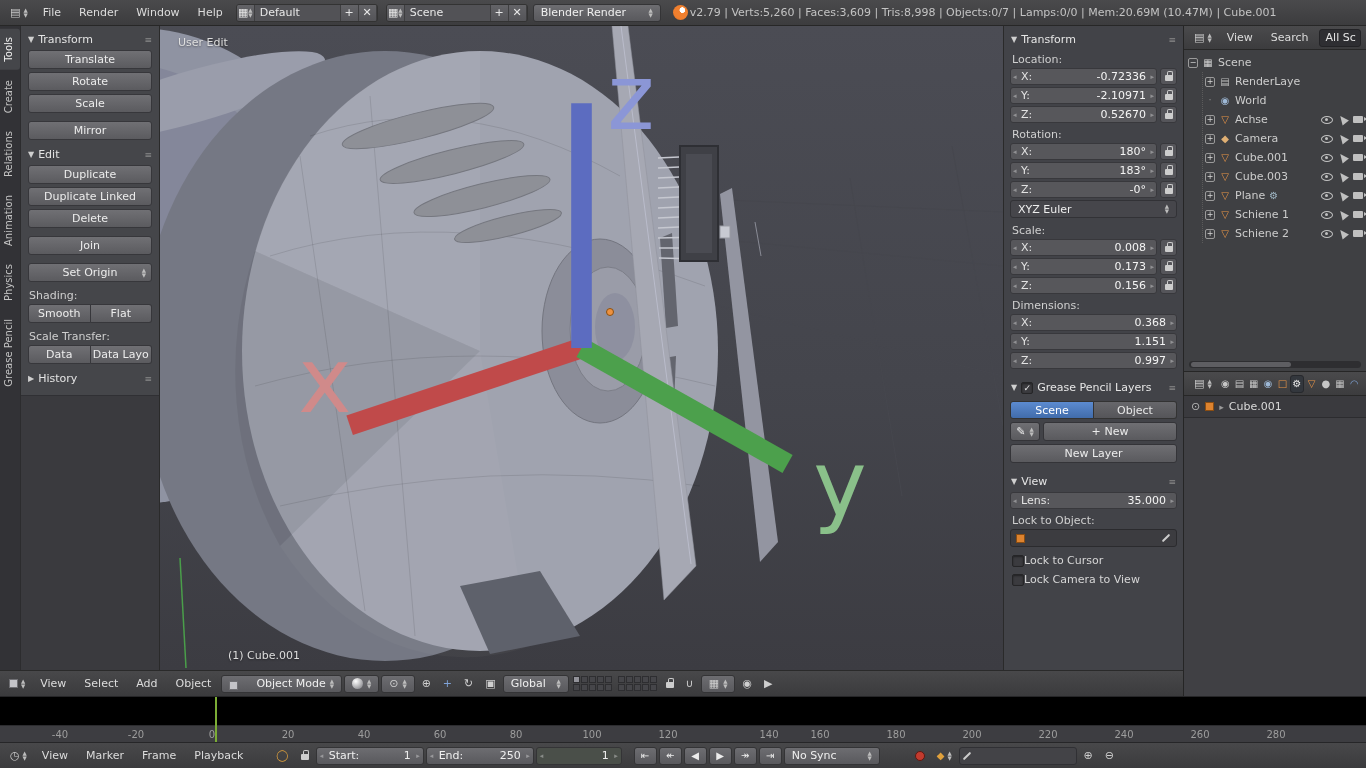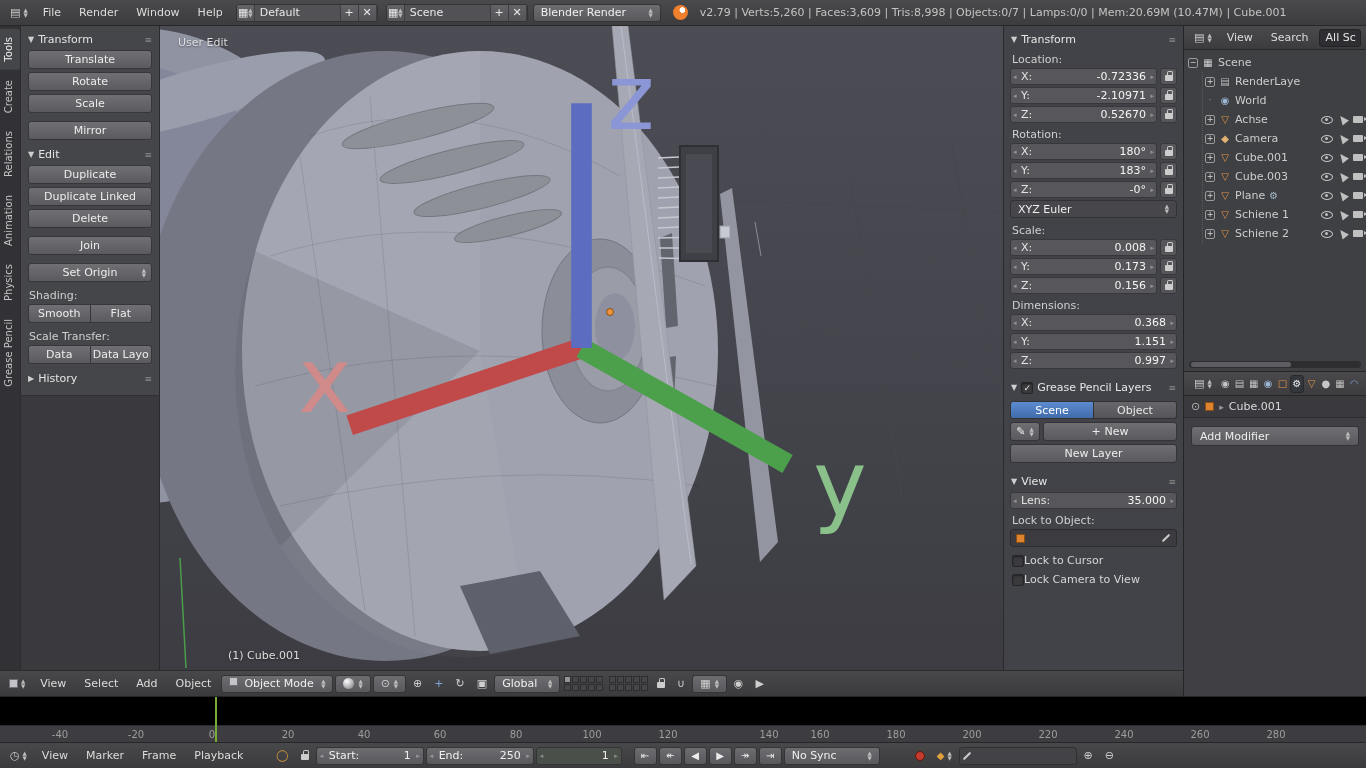--- a/index.html
+++ b/index.html
@@ -13,21 +13,21 @@
   .menu{padding:3px 8px;color:#dcdcdc;border-radius:3px;cursor:default}
   .iconbtn{display:inline-flex;align-items:center;gap:3px;padding:2px 5px;border-radius:3px;color:#c9c9c9;font-size:11px}
   .updown{display:inline-flex;flex-direction:column;font-size:5.5px;line-height:5px;color:#bdbdbd}
   .updown::before{content:"▲"} .updown::after{content:"▼"}
   .pill{display:inline-flex;align-items:center;gap:4px;height:18px;background:linear-gradient(#6d6d71,#59595d);
     border:1px solid #343436;border-radius:3px;padding:0 7px;color:#efefef}
   .selgrp{display:inline-flex;align-items:stretch;height:18px;border:1px solid #333;border-radius:3px;overflow:hidden;margin:0 3px}
   .selseg{display:inline-flex;align-items:center;padding:0 5px;background:linear-gradient(#636367,#545458);border-right:1px solid #3e3e40;color:#e8e8e8}
   .selseg.name{min-width:86px;background:#525256}
   .selseg.sq{width:18px;justify-content:center}
-  .stats{color:#c3c3c3;margin-left:10px;font-size:11px}
+  .stats{color:#c3c3c3;font-size:11px}
   .blogo{width:15px;height:15px;border-radius:50%;margin-left:10px;
     background:radial-gradient(circle at 62% 34%, #ffffff 0 2.6px, #f07f2e 3px 62%, #d96a1e 100%)}
   
   #main{flex:1;display:flex;min-height:0}
   #leftstack{flex:1;display:flex;flex-direction:column;min-width:0}
   #editors{flex:1;display:flex;min-height:0}
   #left{width:160px;display:flex;background:#45464a;border-right:1px solid #2a2a2a}
   #tabstrip{width:21px;background:#323236;display:flex;flex-direction:column;align-items:stretch;padding-top:3px;gap:2px;border-right:1px solid #2c2c2e}
   .vtab{writing-mode:vertical-rl;transform:rotate(180deg);font-size:10px;color:#c4c4c4;padding:8px 3px;text-align:center;border-radius:3px 0 0 3px}
   .vtab.active{background:#45464a;color:#f0f0f0}
@@ -504,21 +504,21 @@
       <div id="v3dheader">
         <span class="iconbtn">
             <span class="cube-ico gray"></span>
             <span class="updown"></span>
           </span>
         <span class="menu">View</span>
         <span class="menu">Select</span>
         <span class="menu">Add</span>
         <span class="menu">Object</span>
         <span class="pill" style="min-width:112px;justify-content:space-between">
-          <span style="display:inline-flex;align-items:flex-start;gap:6px">
+          <span style="display:inline-flex;align-items:flex-end;gap:18px">
               <span class="cube-ico gray"></span>
               <span>Object Mode</span>
             </span>
           <span class="updown"></span>
         </span>
         <span class="pill">
             <span class="sphere"></span>
             <span class="updown"></span>
           </span>
         <span class="pill">
@@ -708,26 +708,20 @@
             <span class="ptab">●</span>
             <span class="ptab">▦</span>
             <span class="ptab" style="color:#7fa3d8">◠</span>
           </span>
         </div>
         <div class="bcrumb">
           <span style="color:#b8b8b8">⊙</span>
           <span class="cube-ico"></span>
           <span class="bc-sep">▸</span>
           <span>Cube.001</span>
-        </div>
-        <div id="addmod-wrap">
-          <div class="addmod">
-            <span>Add Modifier</span>
-            <span class="updown"></span>
-          </div>
         </div>
         <div class="grow"></div>
       </div>
     </div>
   </div>
 
   <div id="tl-ruler">
     <div class="range-shade" style="left:0;width:216px"></div>
     <div class="range-shade" style="left:1162px;right:0"></div>
     <div id="tl-strip"></div>

